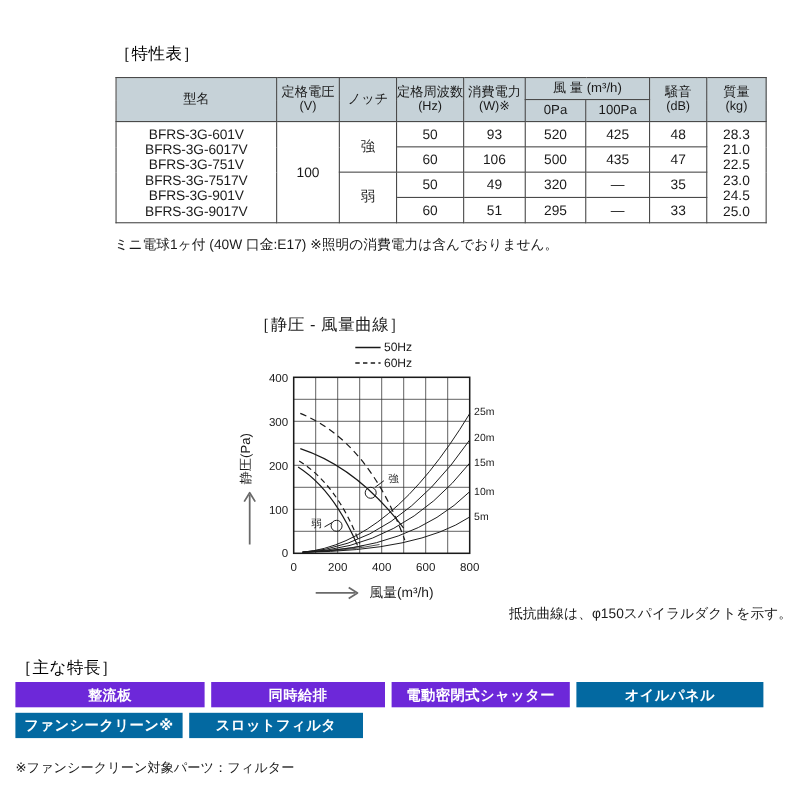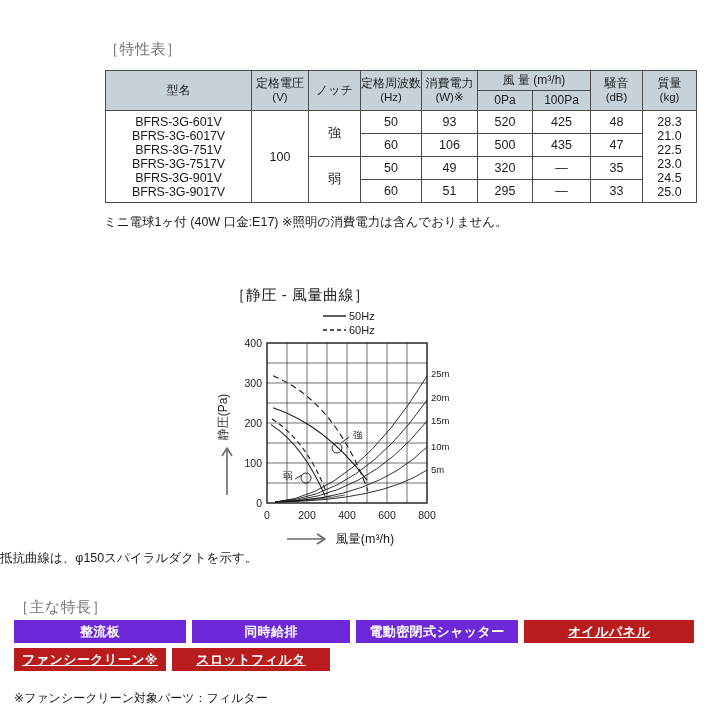--- a/index.html
+++ b/index.html
@@ -11,21 +11,21 @@
     color: #1a1a1a;
     overflow: hidden;
   }
   .page { position: relative; width: 720px; height: 720px; }
 
   
   .sec-head {
     font-size: 15px;
     font-weight: 500;
     letter-spacing: 0.5px;
-    color: #737373;
+    color: #000000;
   }
   #spec-heading { position: absolute; left: 104px; top: 40px; }
   #feature-heading { position: absolute; left: 14px; top: 598px; }
 
   
   #spec-table-wrap { position: absolute; left: 105px; top: 70px; }
   table.spec {
     border-collapse: collapse;
     font-size: 12px;
     color: #1a1a1a;
@@ -70,36 +70,36 @@
   }
 
   
   #chart-title {
     position: absolute; left: 0; top: 286px; width: 600px;
     text-align: center; font-size: 15px; letter-spacing: 0.5px;
   }
   #chart-area { position: absolute; left: 205px; top: 305px; }
   #chart-caption {
     position: absolute; left: 0; top: 550px; width: 720px;
-    text-align: left; font-size: 12.5px;
+    text-align: right; font-size: 12.5px;
   }
 
   
   #tag-rows { position: absolute; left: 14px; top: 620px; }
   .tag-row { display: flex; gap: 6px; margin-bottom: 5px; }
   .tag {
     height: 23px;
     display: flex; align-items: center; justify-content: center;
     color: #ffffff;
     font-size: 13px;
     font-weight: bold;
     letter-spacing: 0.4px;
   }
   .tag.dark { background: #6d28d9; }
-  .tag.blue { background: #b91c1c; text-decoration: underline; }
+  .tag.blue { background: #0369a1; }
 
   #feature-note {
     position: absolute; left: 14px; top: 690px;
     font-size: 12px; color: #1a1a1a;
   }
 </style>
 </head>
 <body>
 
 <div class="page">

